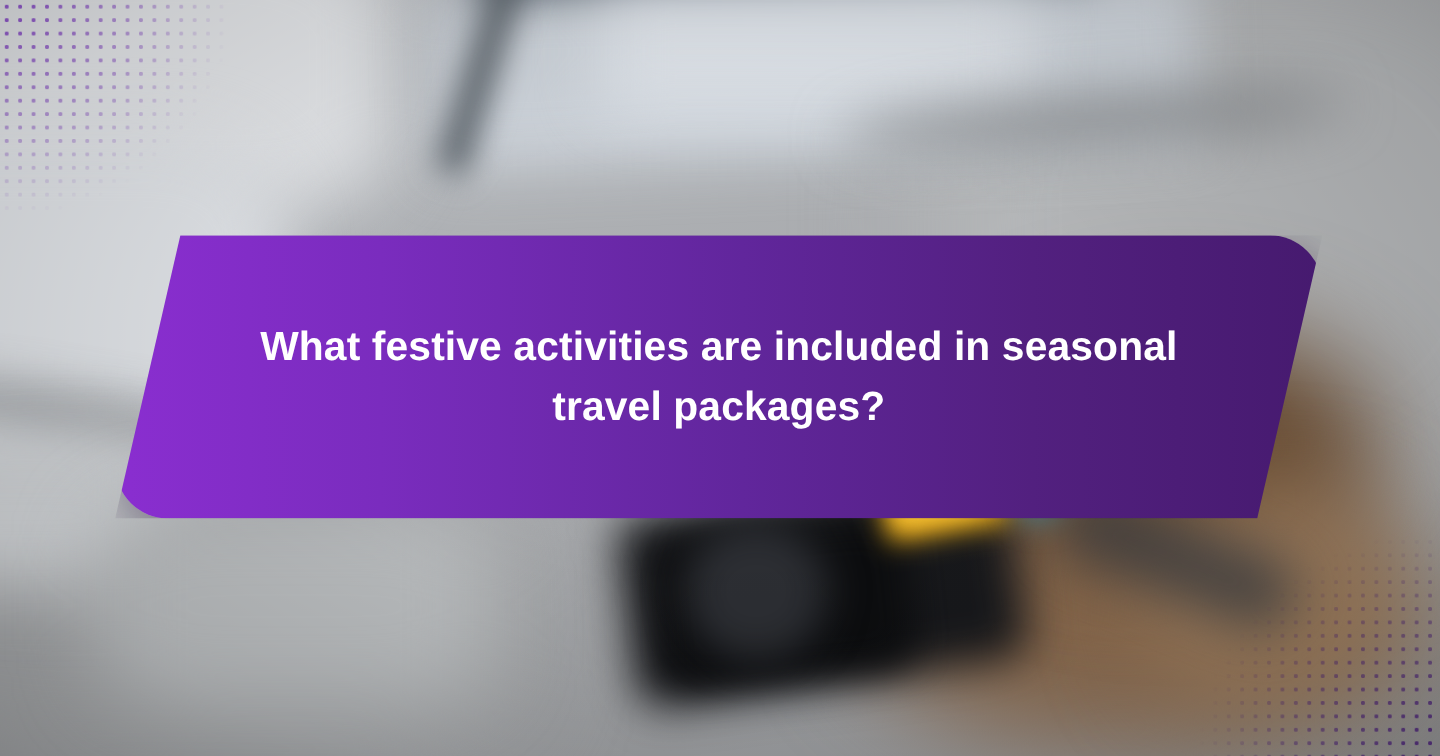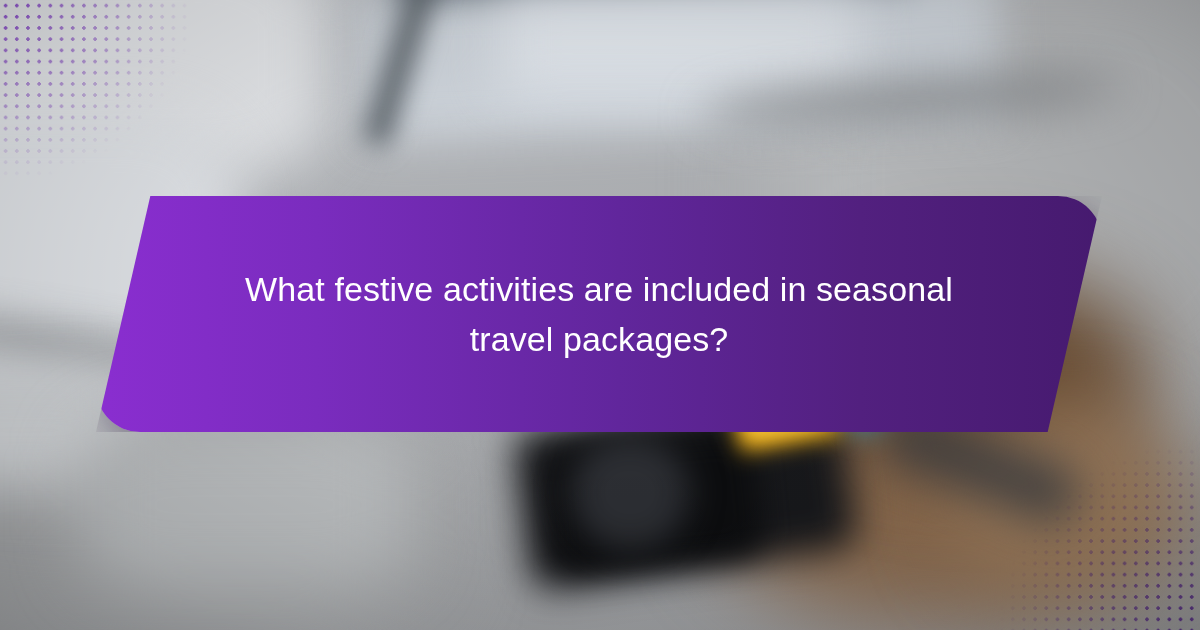--- a/index.html
+++ b/index.html
@@ -195,21 +195,21 @@
     display:flex;
     align-items:center;
     justify-content:center;
     padding:0 120px;
   }
 
   .question-text {
     color:#ffffff;
     font-family:"Liberation Sans", sans-serif;
     font-size:34px;
-    font-weight:400;
+    font-weight:700;
     line-height:1.48;
     text-align:center;
     letter-spacing:.1px;
     max-width:790px;
   }
 </style>
 </head>
 <body>
 
 <div id="stage">

